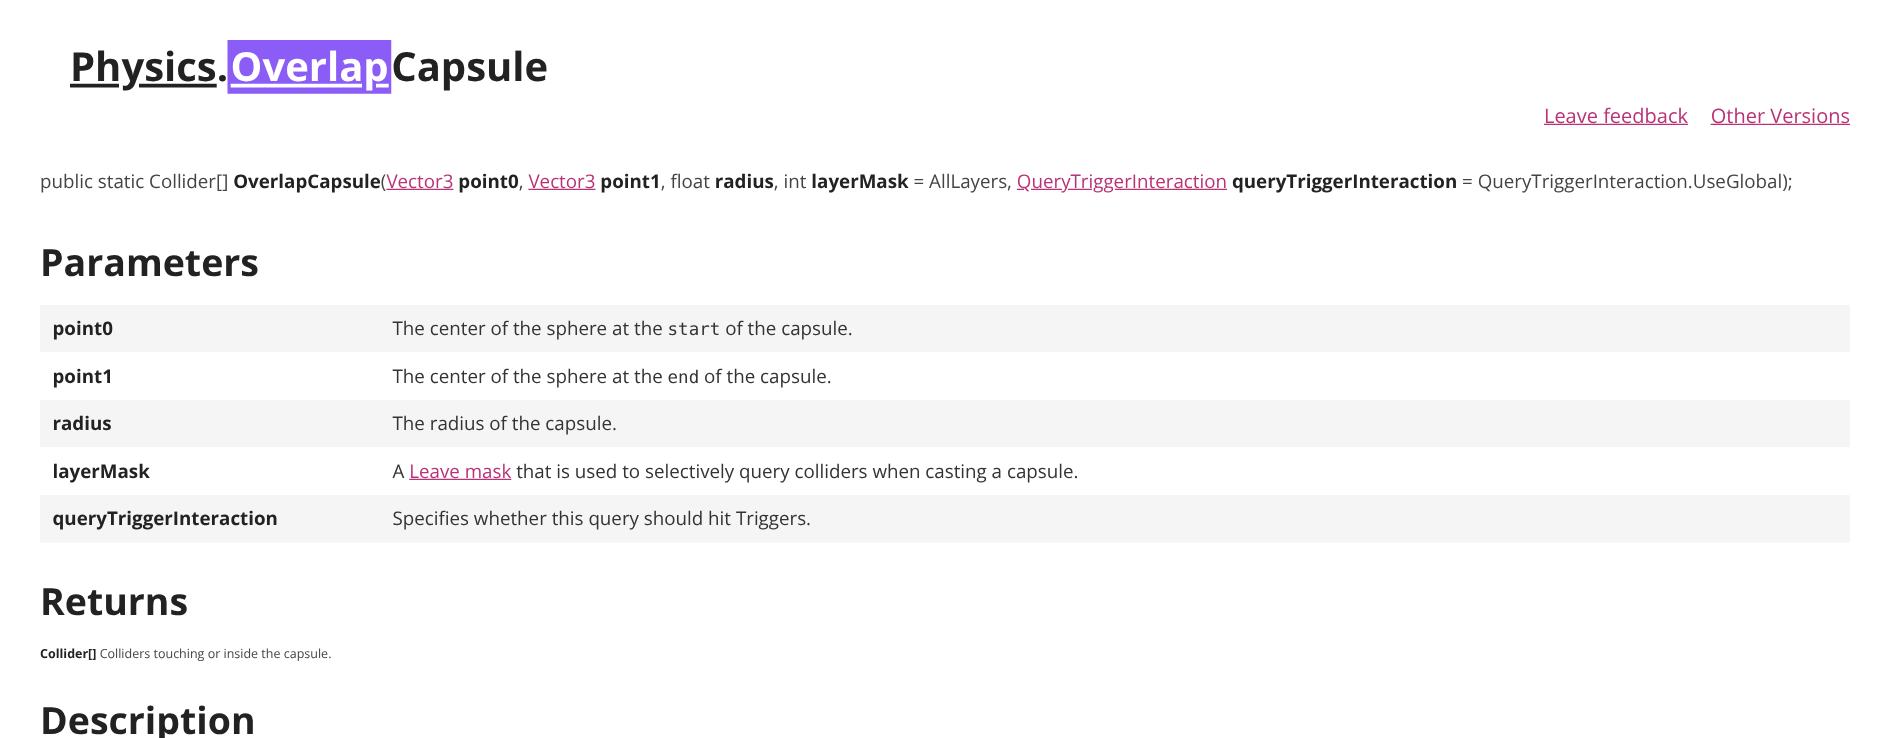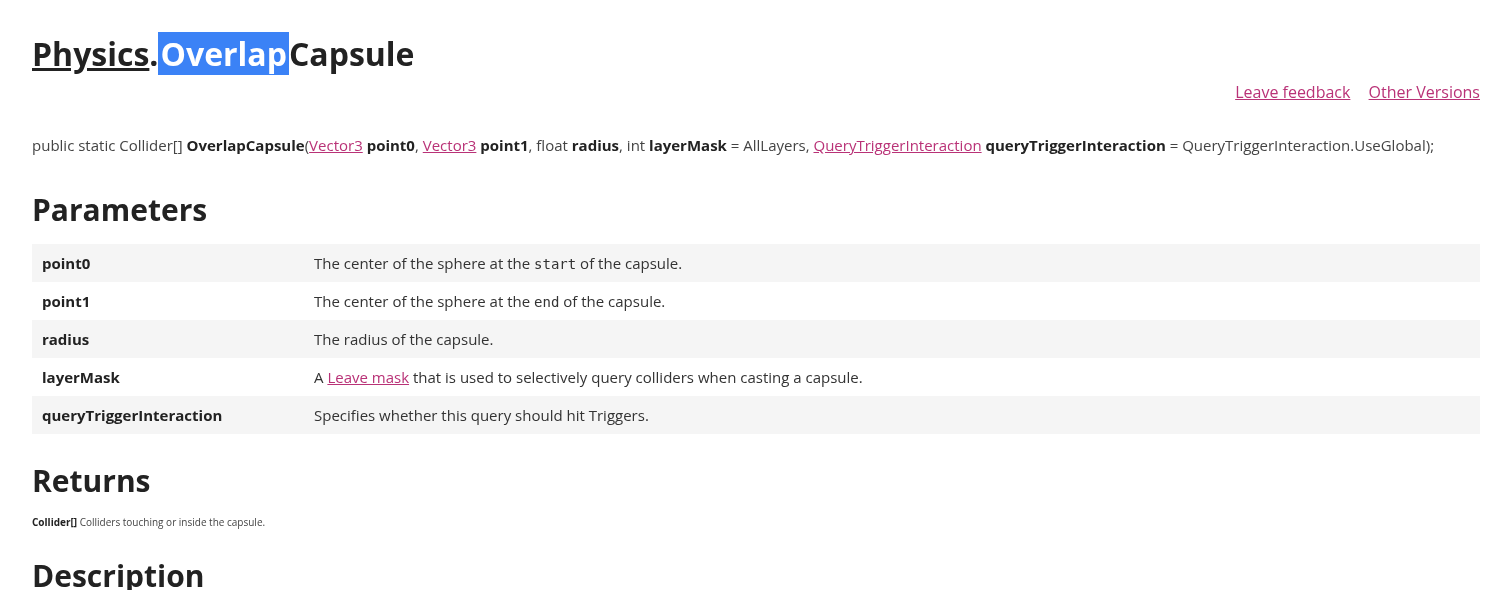--- a/index.html
+++ b/index.html
@@ -15,28 +15,30 @@
   }
   h1.page-title {
     font-size: 32px;
     font-weight: 700;
     margin: 12px 0 6px 0;
     color: #222;
   }
   h1.page-title a.class-link {
     color: #222;
     text-decoration: underline;
+    margin-left: 24px;
   }
   h1.page-title .dot {
     text-decoration: none;
   }
   h1.page-title .highlight {
-    background: #3b82f6;
+    background: #8b5cf6;
     color: #fff;
     padding: 0 2px;
+    text-decoration: underline;
   }
   .top-links {
     text-align: right;
     margin: 4px 0 24px 0;
     font-size: 16px;
   }
   .top-links a {
     color: #b93277;
     text-decoration: underline;
     margin-left: 14px;

